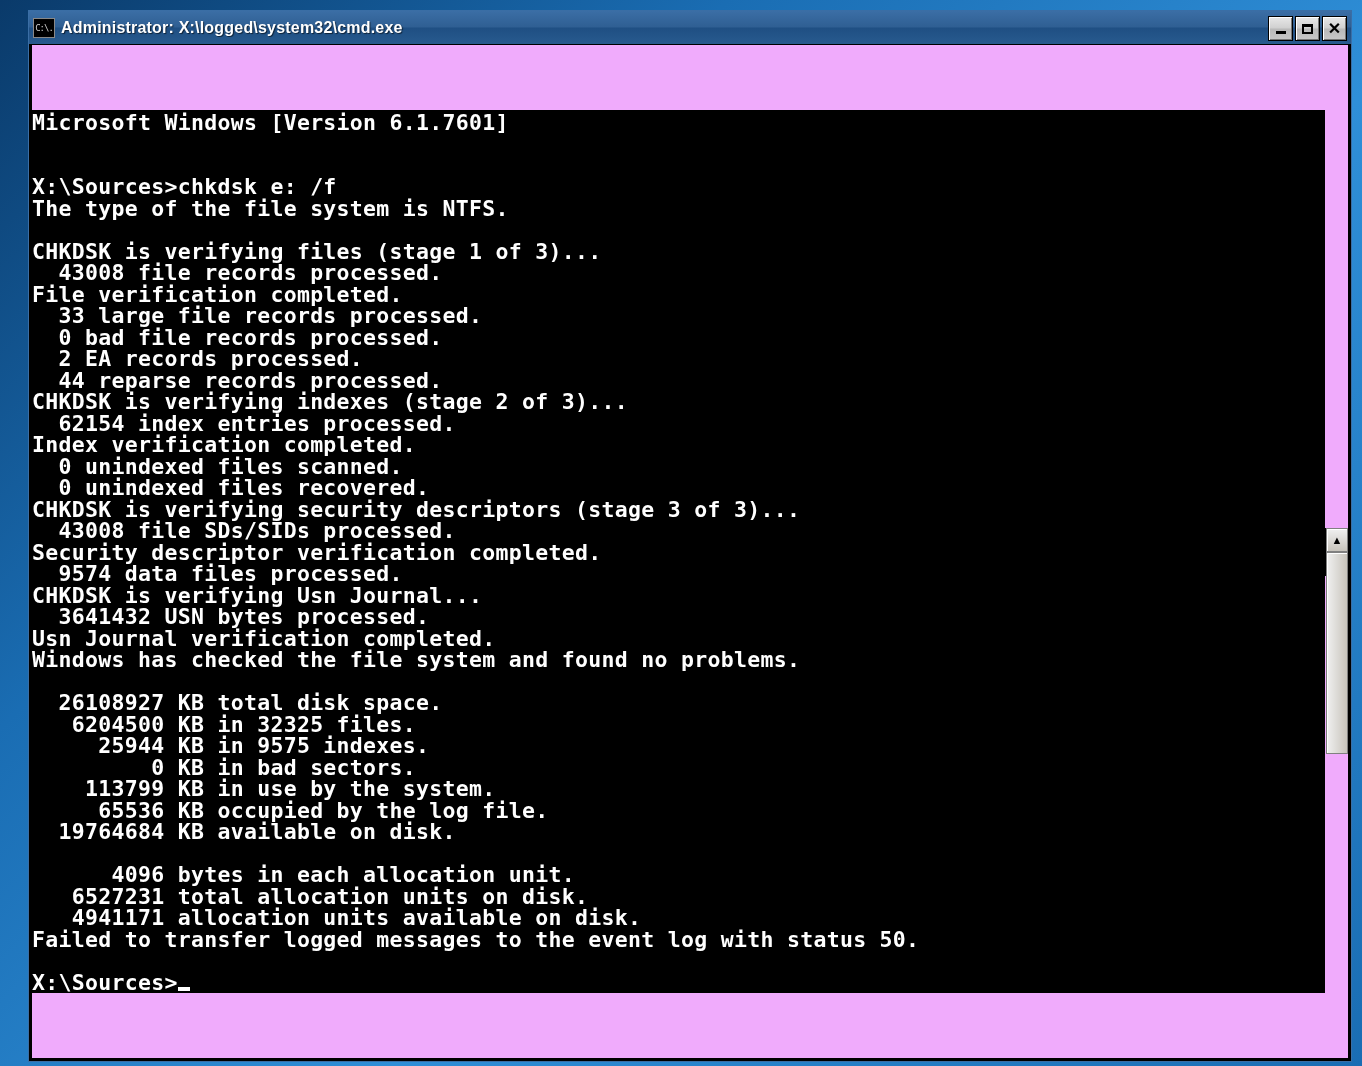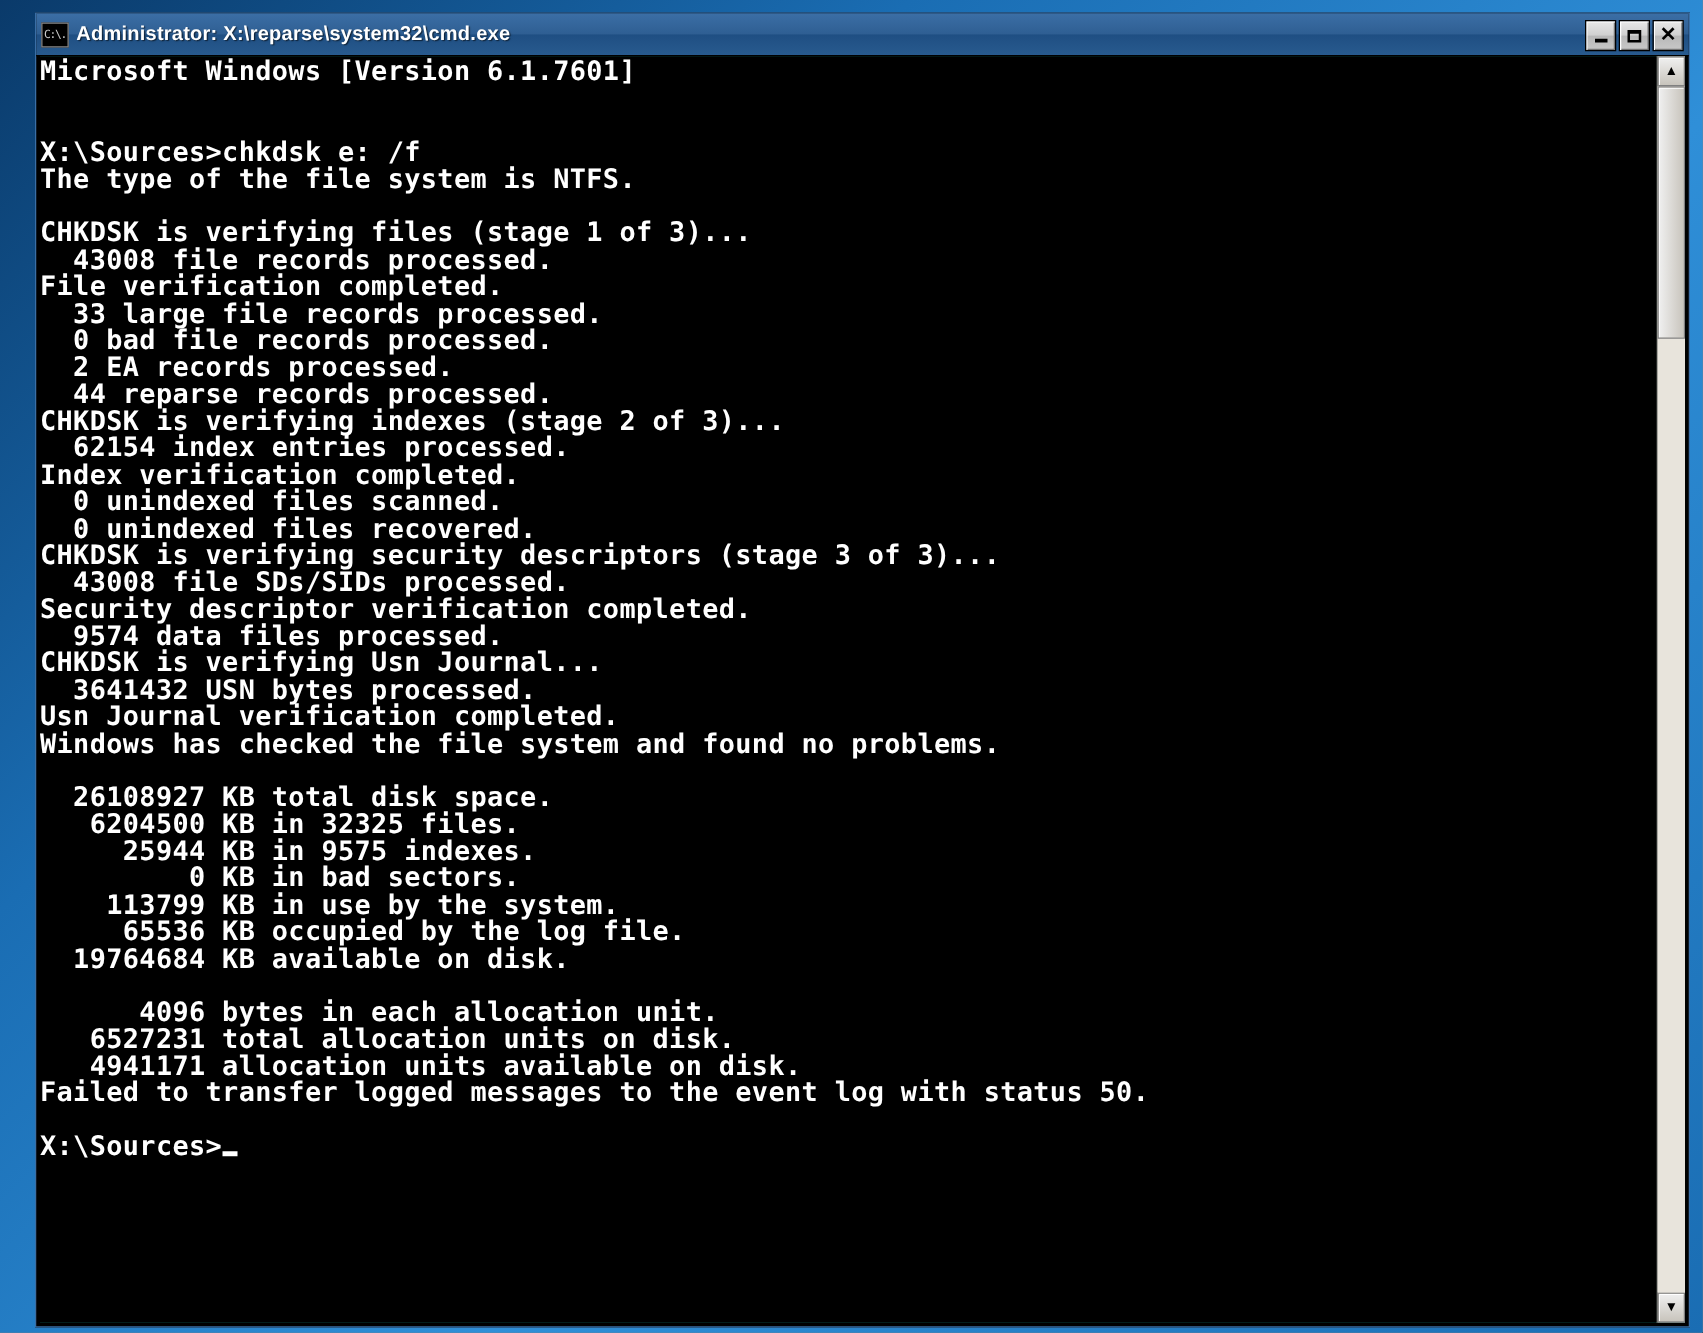--- a/index.html
+++ b/index.html
@@ -89,22 +89,23 @@
   .close-glyph {
     font-family: Arial, sans-serif; font-size: 16px; font-weight: bold; color: #000; line-height: 1;
   }
 
   .client {
     position: absolute;
     left: 3px;
     right: 3px;
     top: 34px;
     bottom: 3px;
-    background: #0f766e;
-    display: flex;
+    background: #f0abfc;
+    display: flex;
+    align-items: center;
   }
 
   .console {
     flex: 1;
     background: #000;
     color: #fff;
     font-family: "Lucida Console", "Consolas", monospace;
     font-size: 21.5px;
     line-height: 21.5px;
     font-weight: bold;
@@ -153,21 +154,21 @@
     box-shadow: inset 1px 1px 0 #fff;
   }
 </style>
 </head>
 <body>
 
 <div class="window">
 
   <div class="titlebar">
     <div class="sysicon">C:\.</div>
-    <div class="title">Administrator: X:\reparse\system32\cmd.exe</div>
+    <div class="title">Administrator: X:\logged\system32\cmd.exe</div>
     <div class="win-controls">
       <div class="win-btn">
           <div class="min-glyph"></div>
         </div>
       <div class="win-btn">
           <div class="max-glyph"></div>
         </div>
       <div class="win-btn">
           <span class="close-glyph">✕</span>
         </div>

